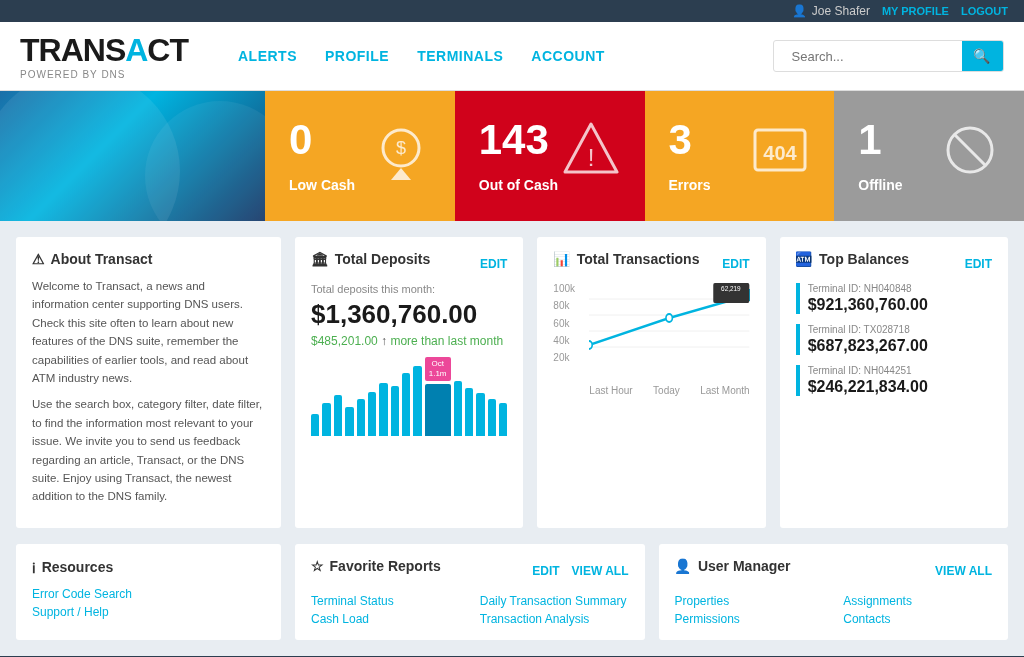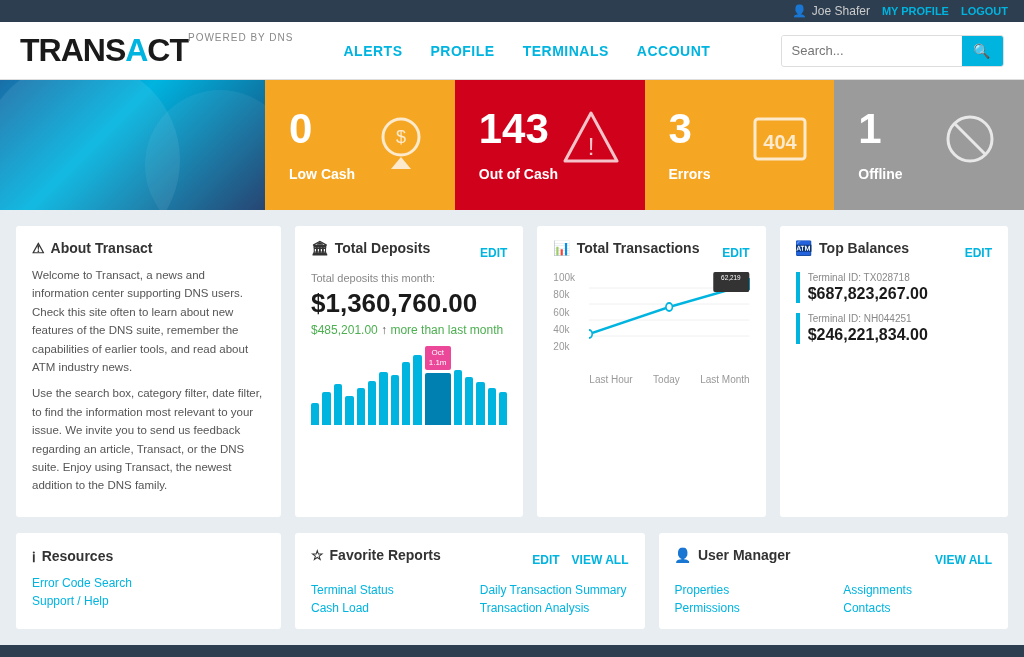--- a/index.html
+++ b/index.html
@@ -21,32 +21,33 @@
 
     
     .header {
       background: #fff;
       display: flex;
       align-items: center;
       padding: 10px 20px;
       gap: 30px;
       border-bottom: 1px solid #ddd;
     }
-    .logo { display: flex; flex-direction: row; }
+    .logo { display: flex; flex-direction: column; }
     .logo .brand { font-size: 32px; font-weight: 900; color: #1a1a1a; letter-spacing: -1px; }
     .logo .brand span { color: #00b4e0; }
     .logo .powered { font-size: 10px; color: #888; letter-spacing: 1px; }
     nav { display: flex; gap: 28px; margin-left: 20px; flex: 1; }
     nav a { text-decoration: none; color: #00b4e0; font-weight: bold; font-size: 14px; letter-spacing: 0.5px; }
     .search-box {
       display: flex;
       align-items: center;
       border: 1px solid #ddd;
       border-radius: 3px;
       overflow: hidden;
+      padding-left: 8px;
     }
     .search-box input {
       border: none;
       outline: none;
       padding: 7px 10px;
       font-size: 13px;
       width: 180px;
     }
     .search-box button {
       background: #00b4e0;
@@ -431,20 +432,24 @@
 
     <div class="data-card">
       <div class="data-card-header">
         <div class="card-title">
           <span>🏧</span>
           <span>Top Balances</span>
         </div>
         <a class="edit-link">EDIT</a>
       </div>
       <div class="balance-item">
+        <div class="balance-terminal">Terminal ID: NH040848</div>
+        <div class="balance-amount">$921,360,760.00</div>
+      </div>
+      <div class="balance-item">
         <div class="balance-terminal">Terminal ID: TX028718</div>
         <div class="balance-amount">$687,823,267.00</div>
       </div>
       <div class="balance-item">
         <div class="balance-terminal">Terminal ID: NH044251</div>
         <div class="balance-amount">$246,221,834.00</div>
       </div>
     </div>
 
   </div>

